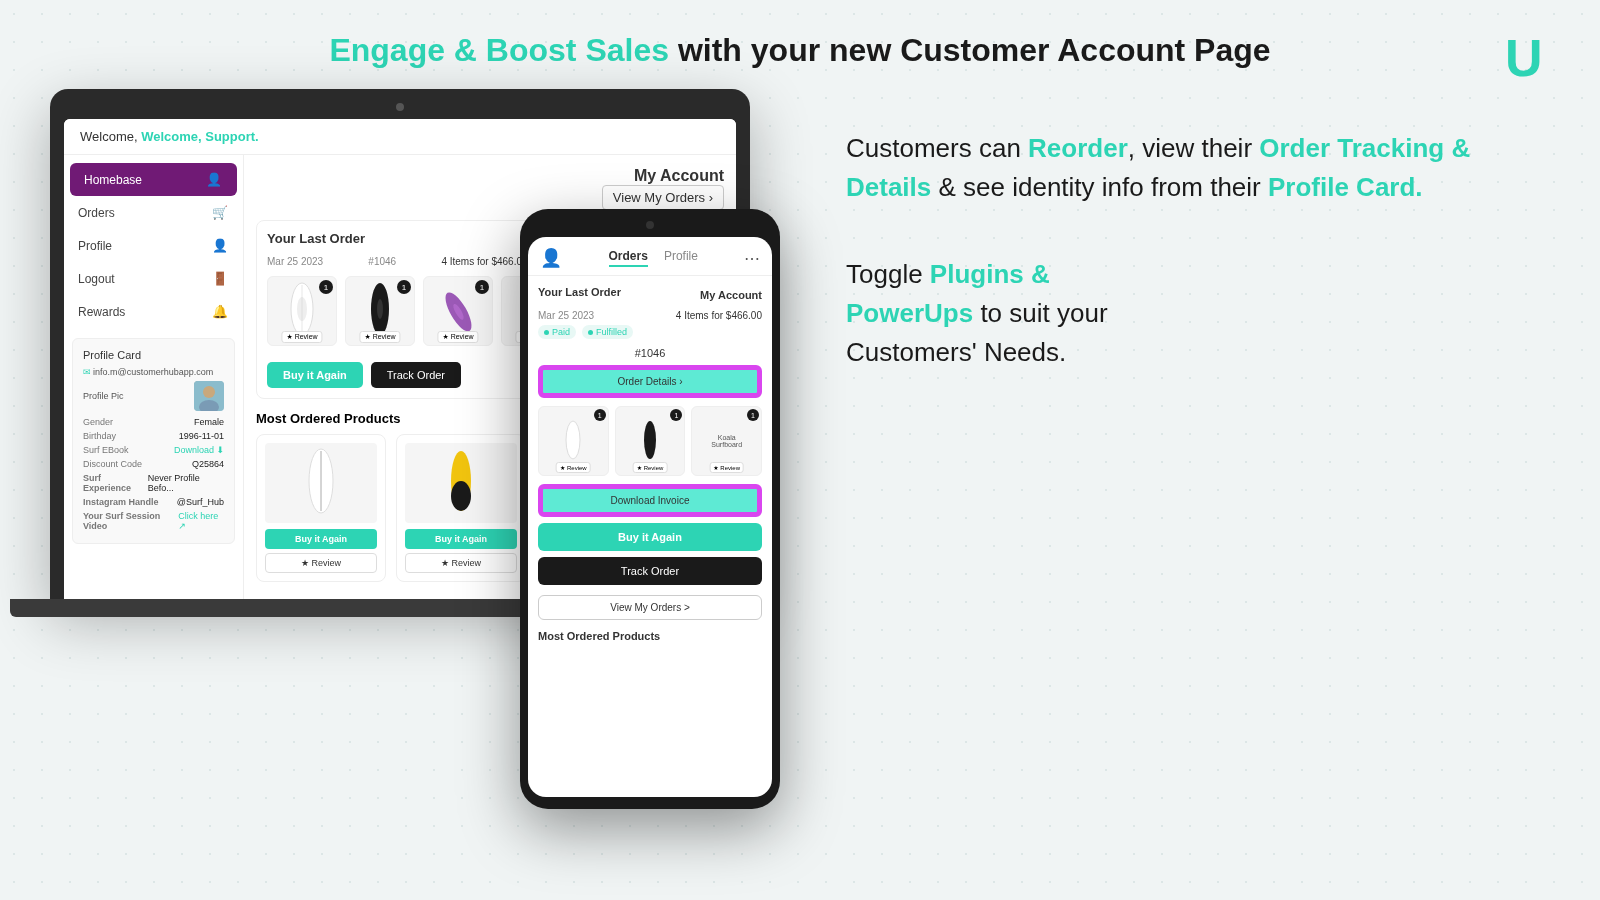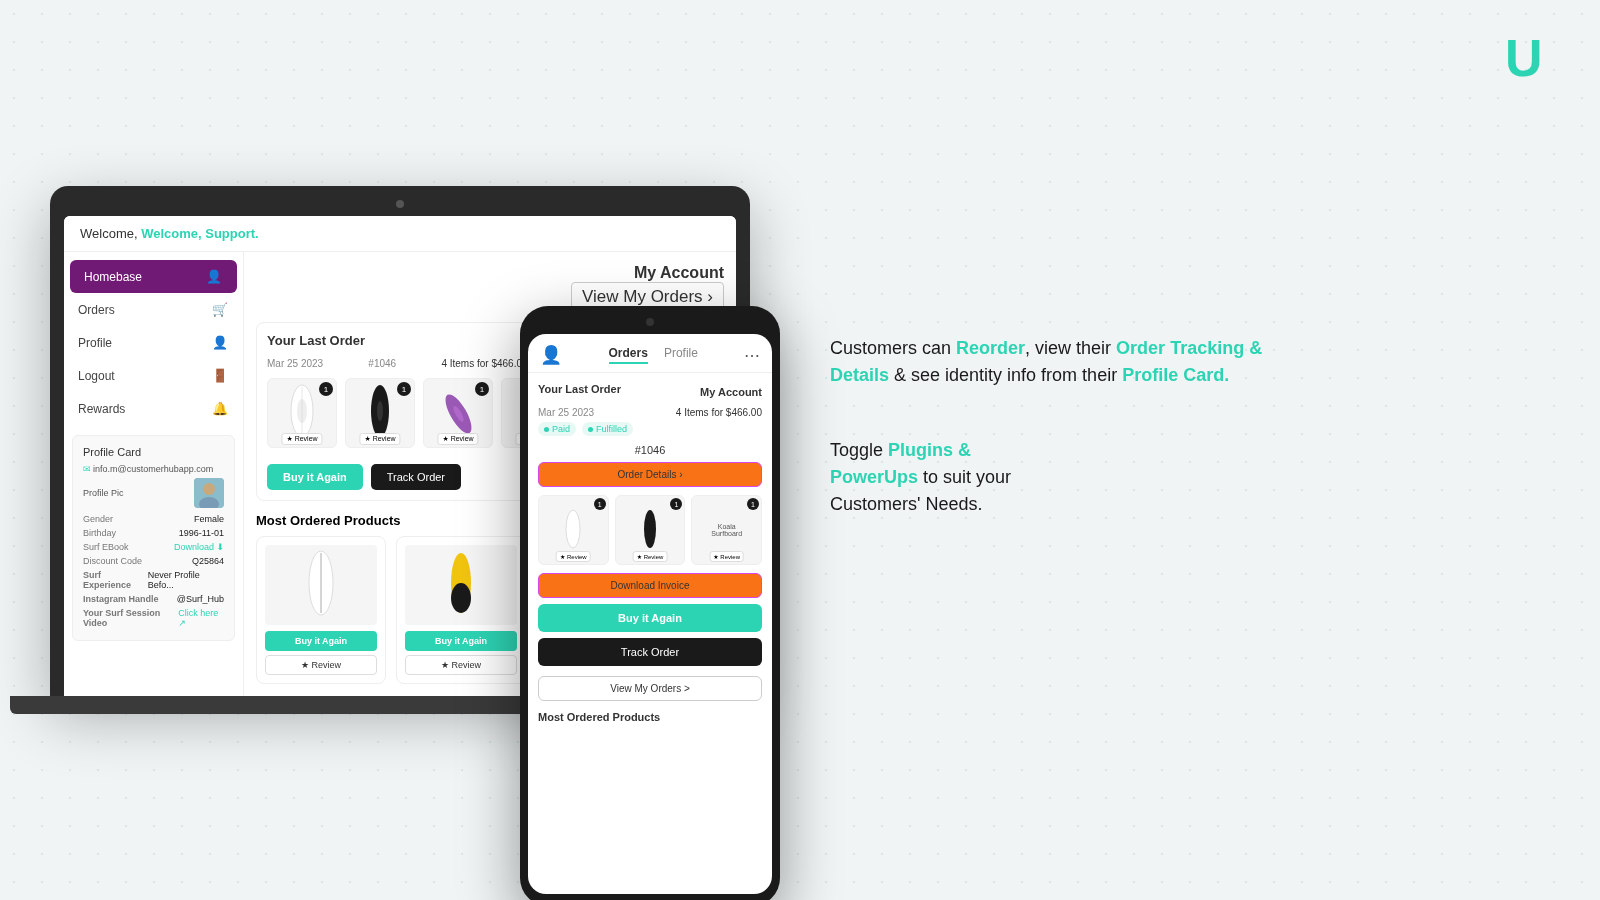--- a/index.html
+++ b/index.html
@@ -53,23 +53,23 @@
       height: 60px;
       color: #2dd4b4;
       font-size: 48px;
       font-weight: 900;
     }
 
     
     .main-content {
       display: flex;
       flex: 1;
-      align-items: center;
+      align-items: flex-start;
       padding: 0 40px;
-      gap: 0;
+      gap: 16px;
     }
 
     
     .laptop-section {
       flex: 0 0 720px;
       position: relative;
     }
 
     .laptop-outer {
       background: #2a2a2a;
@@ -230,21 +230,21 @@
       margin-bottom: 10px;
     }
 
     .my-account-title {
       font-size: 16px;
       font-weight: 600;
       color: #333;
     }
 
     .view-orders-btn {
-      font-size: 17px;
+      font-size: 13px;
       border: 1px solid #ccc;
       border-radius: 4px;
       padding: 4px 10px;
       background: #fff;
       cursor: pointer;
       color: #333;
     }
 
     .last-order-section {
       border: 1px solid #eee;
@@ -542,25 +542,25 @@
     .phone-order-id {
       text-align: center;
       font-size: 11px;
       color: #333;
       margin: 6px 0;
     }
 
     .phone-btn-outline {
       display: block;
       width: 100%;
-      border: 1px solid #d946ef;
+      border: 5px solid #d946ef;
       border-radius: 6px;
       padding: 6px;
       font-size: 10px;
-      background: #f97316;
+      background: #5eead4;
       cursor: pointer;
       text-align: center;
       margin-bottom: 6px;
       color: #333;
     }
 
     .phone-product-images {
       display: flex;
       gap: 6px;
       margin: 8px 0;
@@ -653,35 +653,38 @@
     .right-panel {
       flex: 1;
       padding: 40px 40px 40px 60px;
     }
 
     .right-text-block {
       margin-bottom: 48px;
     }
 
     .right-text-block p {
-      font-size: 18px;
+      font-size: 26px;
       line-height: 1.5;
       color: #1a1a1a;
     }
 
     .right-text-block p .accent {
       color: #2dd4b4;
       font-weight: 700;
     }
   </style>
 </head>
 <body>
 
 <div class="page-wrapper">
 
+  <div class="header">
+    <span class="accent">Engage &amp; Boost Sales</span><span> with your new Customer Account Page</span>
+  </div>
 
   <div class="logo-icon">
     <svg width="60" height="60" viewBox="0 0 60 60">
       <text x="5" y="52" font-size="52" font-weight="900" fill="#2dd4b4">U</text>
     </svg>
   </div>
 
   <div class="main-content">
 
     <div class="laptop-section">

